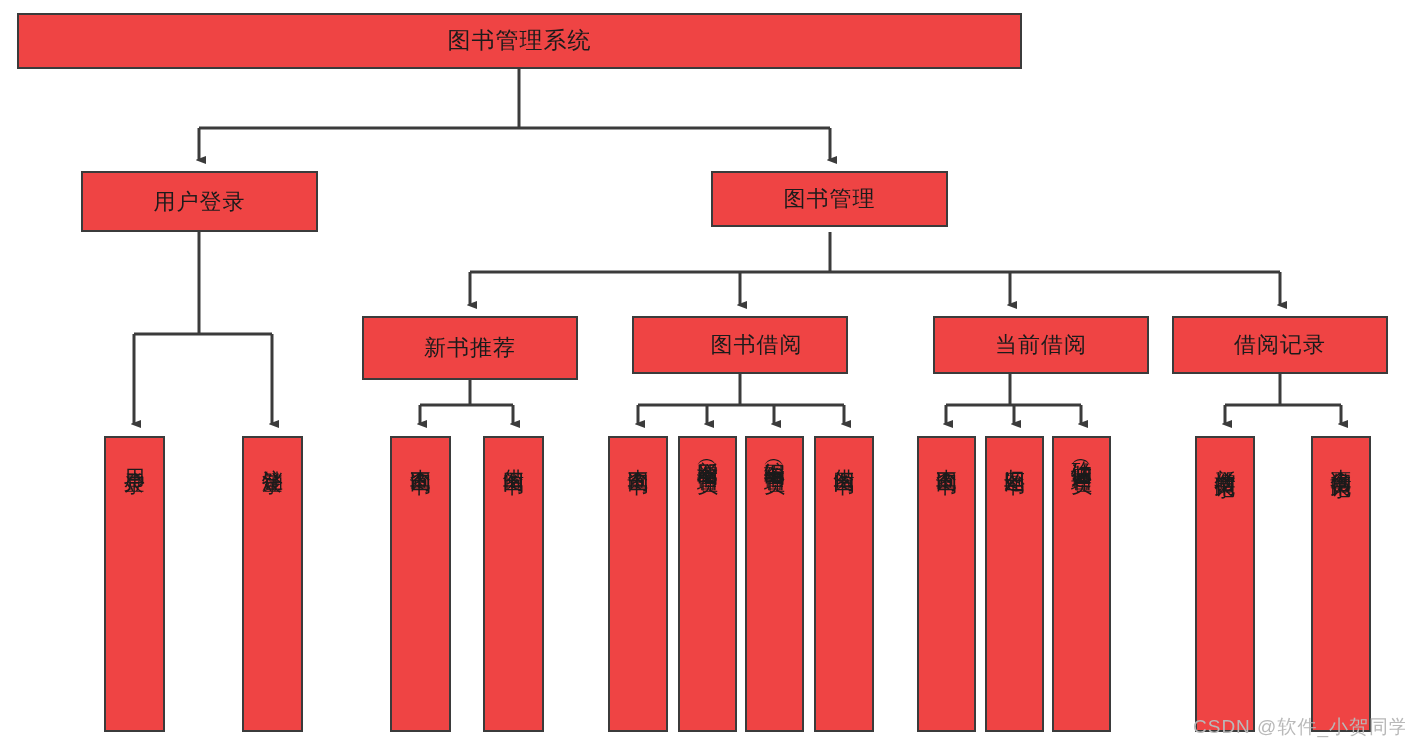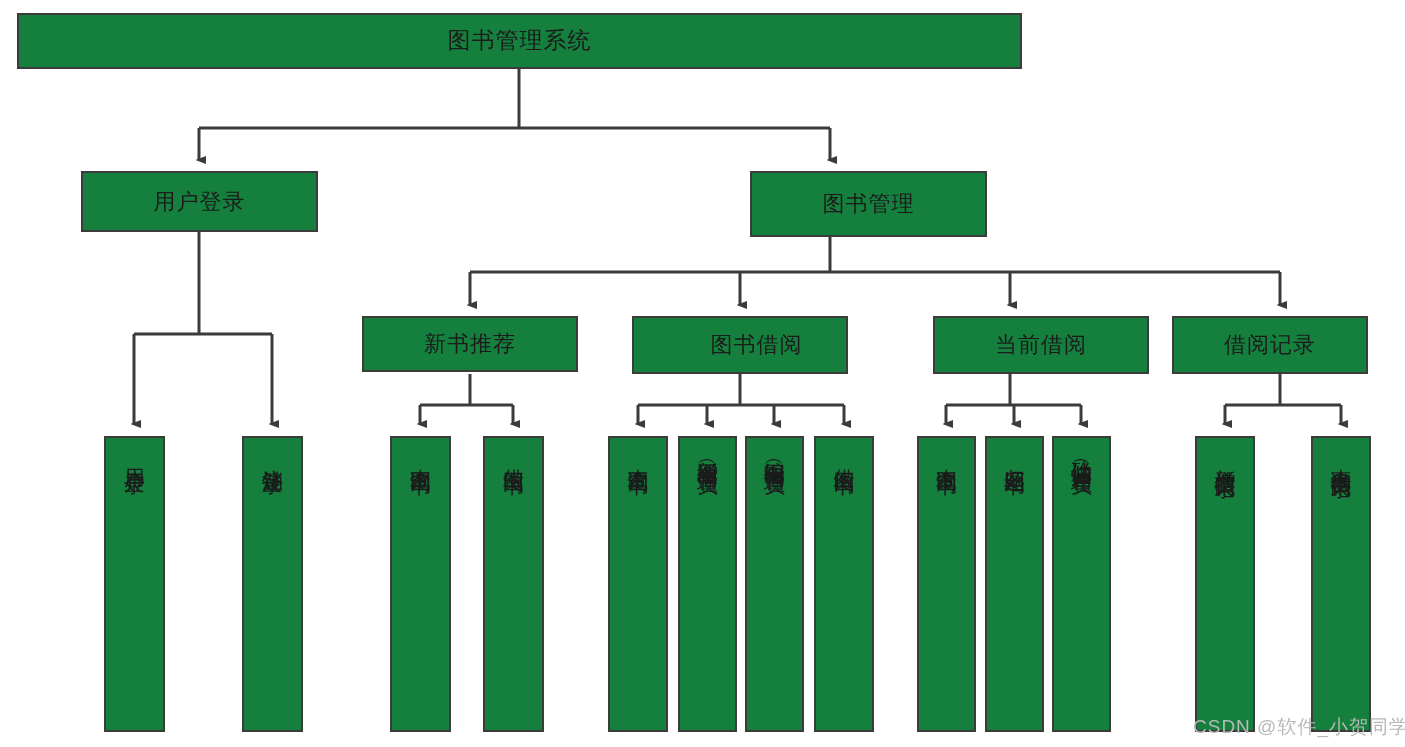--- a/index.html
+++ b/index.html
@@ -22,21 +22,21 @@
     left: 0;
     top: 0;
     width: 1405px;
     height: 747px;
     pointer-events: none;
   }
   .node {
     position: absolute;
     box-sizing: border-box;
     border: 2px solid #3b3b3b;
-    background: #15803d;
+    background: #ef4444;
     display: flex;
     align-items: center;
     justify-content: center;
     color: #1b1b1b;
   }
   .node .label {
     display: block;
     text-align: center;
     line-height: 1.18;
     white-space: pre-wrap;
@@ -127,37 +127,37 @@
   </svg>
 
   <div class="node root horizontal" style="left:17px;top:13px;width:1005px;height:56px;">
     <span class="label">图书管理系统</span>
   </div>
 
   <div class="node horizontal" style="left:81px;top:171px;width:237px;height:61px;">
     <span class="label">用户登录</span>
   </div>
 
-  <div class="node horizontal" style="left:711px;top:171px;width:237px;height:66px;margin-left:39px;">
+  <div class="node horizontal" style="left:711px;top:171px;width:237px;height:56px;">
     <span class="label">图书管理</span>
   </div>
 
-  <div class="node horizontal" style="left:362px;top:316px;width:216px;height:56px;">
+  <div class="node horizontal" style="left:362px;top:316px;width:216px;height:64px;">
     <span class="label">新书推荐</span>
   </div>
 
   <div class="node horizontal" style="left:632px;top:316px;width:216px;height:58px;padding-left:33px;">
     <span class="label">图书借阅</span>
   </div>
 
   <div class="node horizontal" style="left:902px;top:316px;width:216px;height:58px;margin-left:31px;">
     <span class="label">当前借阅</span>
   </div>
 
-  <div class="node horizontal" style="left:1172px;top:316px;width:196px;height:58px;">
+  <div class="node horizontal" style="left:1172px;top:316px;width:216px;height:58px;">
     <span class="label">借阅记录</span>
   </div>
 
   <div class="node vertical" style="left:104px;top:436px;width:61px;height:296px;">
     <span class="label">用户登录</span>
   </div>
 
   <div class="node vertical" style="left:242px;top:436px;width:61px;height:296px;">
     <span class="label">注销登录</span>
   </div>

